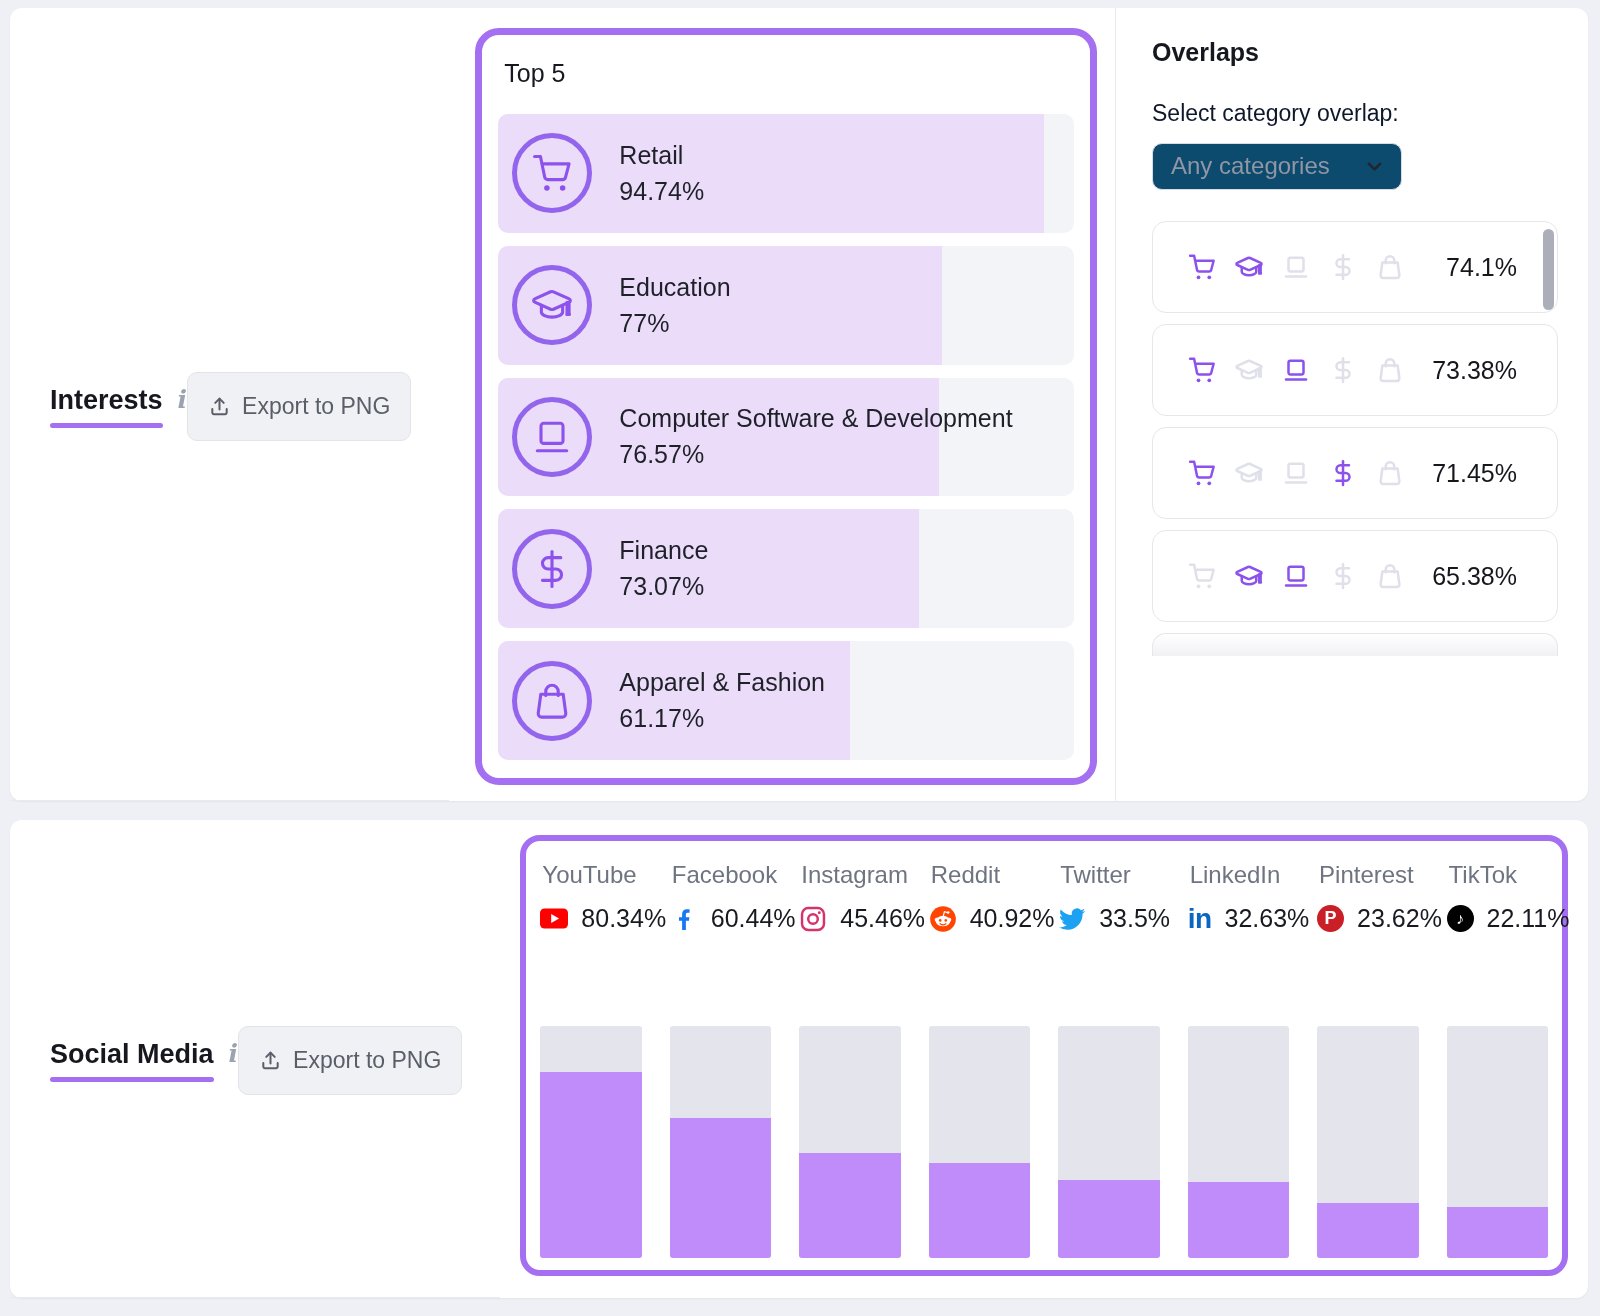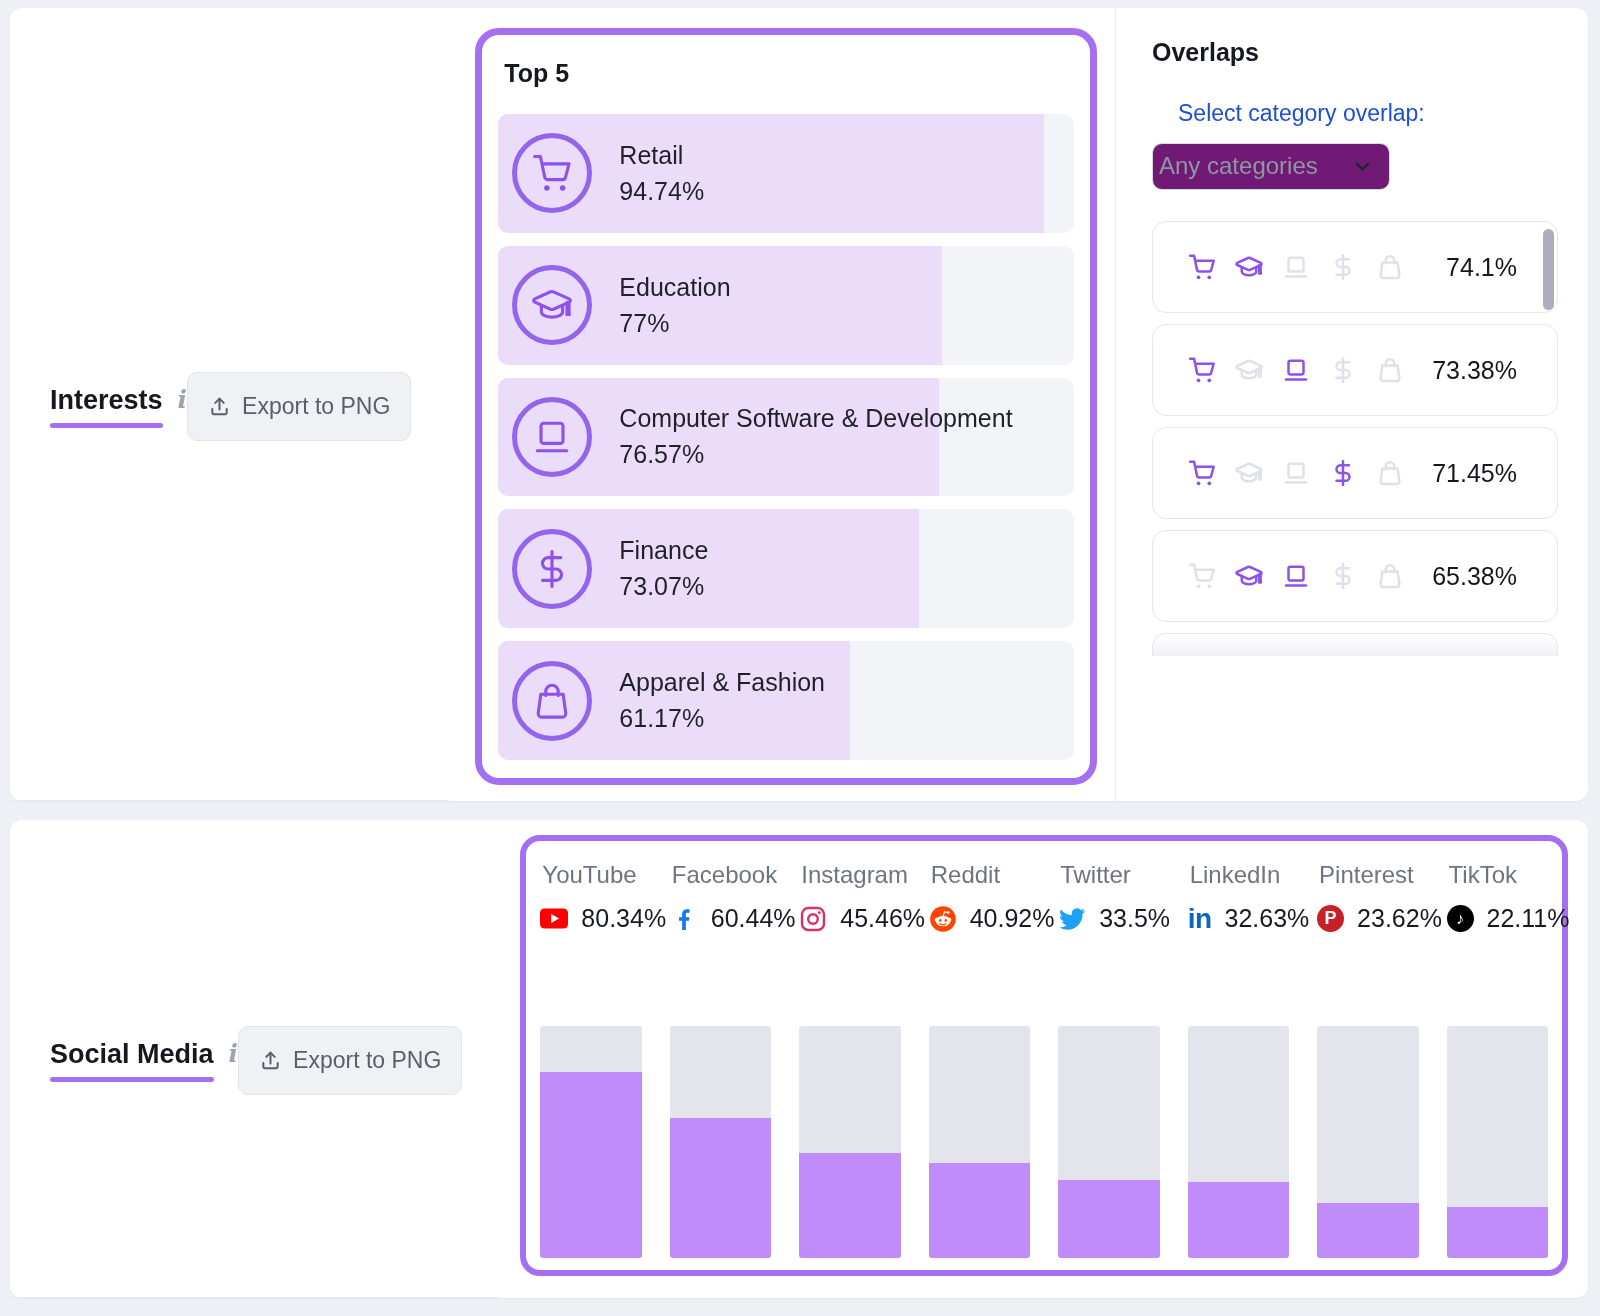--- a/index.html
+++ b/index.html
@@ -24,42 +24,42 @@
                 border:1px solid #E3E4EA; border-radius:10px; padding:20px 20px;
                 font-size:23px; color:#595E69; cursor:pointer; font-family:inherit; }
   .export-btn svg { width:23px; height:23px; stroke:#595E69; fill:none;
                     stroke-width:2.1; stroke-linecap:round; stroke-linejoin:round; }
 
   
   .interests-body { flex:1; display:flex; min-height:0; }
   .top5-wrap { flex:1; padding:20px 18px 16px 26px; min-width:0; }
   .top5-box { height:100%; border:7px solid #A46FF1; border-radius:24px;
               padding:18px 16px 18px 16px; display:flex; flex-direction:column; }
-  .top5-title { font-size:25px; font-weight:700; color:#17181F; margin:6px 0 0 6px; }
+  .top5-title { font-size:25px; font-weight:400; color:#17181F; margin:6px 0 0 6px; }
   .top5-rows { flex:1; display:flex; flex-direction:column; gap:13px; margin-top:26px; }
   .t5row { flex:1; position:relative; background:#F3F4F8; border-radius:10px;
            overflow:hidden; display:flex; align-items:center; }
   .t5fill { position:absolute; left:0; top:0; bottom:0; background:#EBDCFA; }
   .t5badge { position:relative; width:80px; height:80px; border:5px solid #9265EC;
              border-radius:50%; display:flex; align-items:center; justify-content:center;
              margin-left:14px; color:#8C52EB; flex:none; }
   .t5badge svg { width:44px; height:44px; stroke:currentColor; fill:none;
                  stroke-width:1.7; stroke-linecap:round; stroke-linejoin:round; }
   .t5text { position:relative; margin-left:27px; }
   .t5label { font-size:25px; color:#1F2129; }
   .t5val { font-size:25px; color:#1F2129; margin-top:7px; }
 
   
   .overlaps { width:473px; flex:none; border-left:1px solid #E9EAEF;
               padding:30px 30px 0 36px; }
   .ov-title { font-size:25px; font-weight:700; color:#17181F; }
-  .ov-label { font-size:23px; color:#1d4ed8; margin-top:33px;margin-left:26px; }
+  .ov-label { font-size:23px; color:#0f172a; margin-top:33px; }
   .dropdown { display:inline-flex; align-items:center; gap:34px; margin-top:16px;
-              border:1px solid #D8DBE2; border-radius:10px; padding:8px 16px 9px 6px;
-              font-size:24px; color:#9096A4; background:#701a75; cursor:pointer; font-family:inherit; }
+              border:1px solid #D8DBE2; border-radius:10px; padding:8px 16px 9px 18px;
+              font-size:24px; color:#9096A4; background:#0c4a6e; cursor:pointer; font-family:inherit; }
   .dropdown svg { width:21px; height:21px; stroke:#23252E; fill:none; stroke-width:2.8;
                   stroke-linecap:round; stroke-linejoin:round; }
   .ov-list { margin-top:31px; position:relative; }
   .ov-card { display:flex; align-items:center; height:92px; border:1px solid #E5E7ED;
              border-radius:14px; padding:0 40px 0 34px; margin-bottom:11px; background:#fff; }
   .ov-ic { color:#DFE0E9; margin-right:17px; display:flex; }
   .ov-ic.on { color:#8C52EB; }
   .ov-ic svg { width:30px; height:30px; stroke:currentColor; fill:none; stroke-width:2;
                stroke-linecap:round; stroke-linejoin:round; }
   .ov-val { margin-left:auto; font-size:25px; color:#16171D; }

